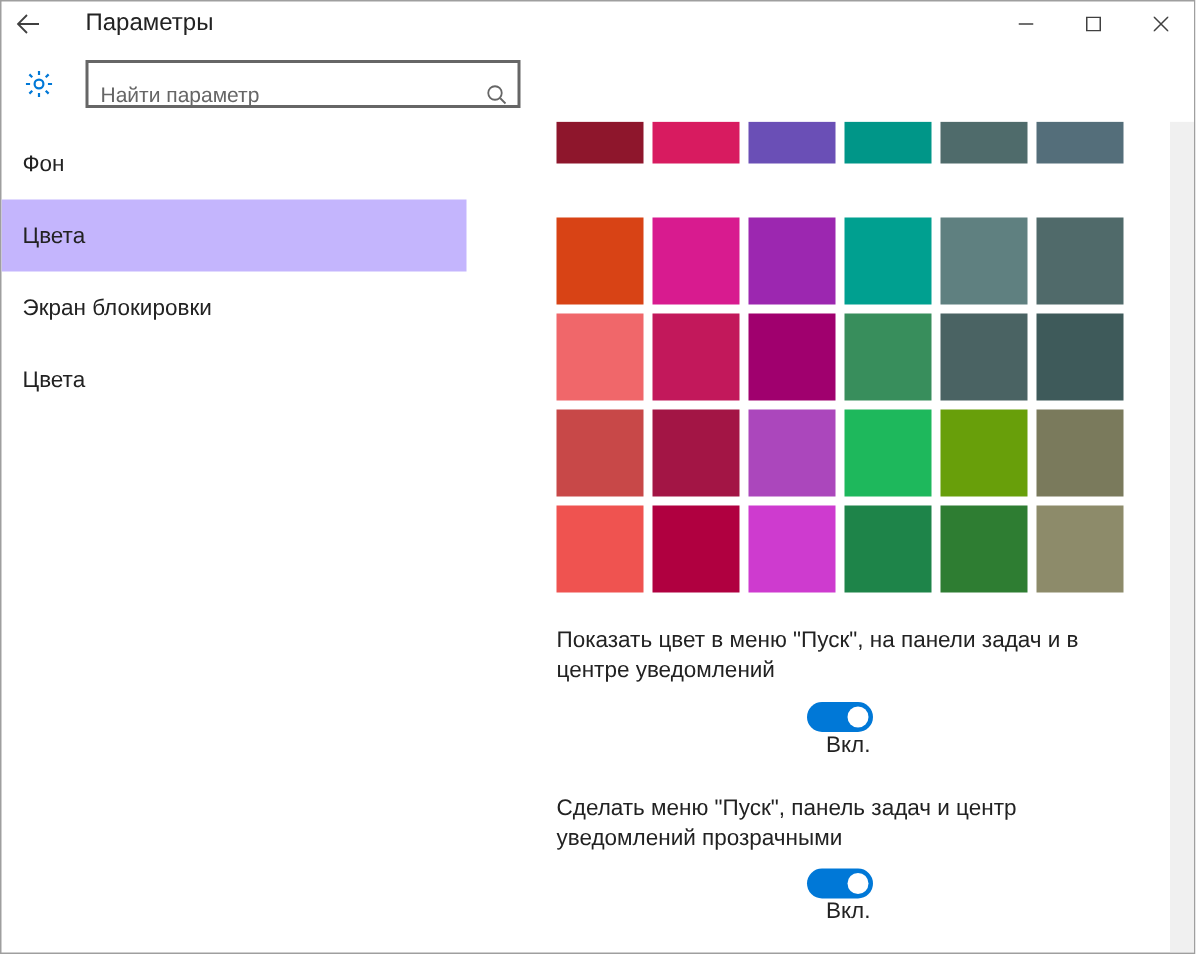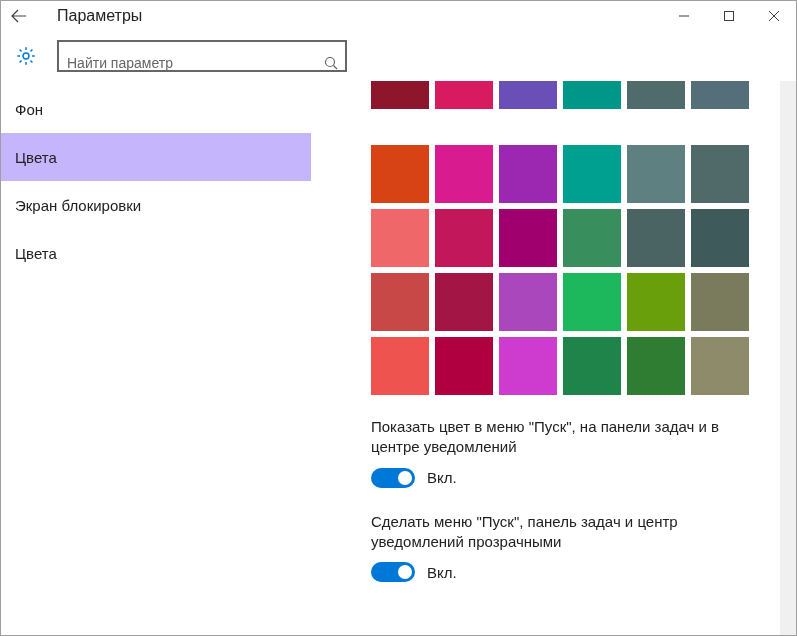--- a/index.html
+++ b/index.html
@@ -35,21 +35,21 @@
 .scrollbar { width: 16px; background:#f0f0f0; display:flex; flex-direction:column; justify-content:flex-start; }
 .scrollbar .thumb { margin-top: 200px; height: 0px;  background:#c0c0c0; }
 .scrollbar::after { content:""; }
 
 .swatches { display:grid; grid-template-columns: repeat(6, 58px); grid-auto-rows: 58px; gap: 6px; margin-bottom: 22px; }
 .swatch { cursor:pointer; }
 .swatch.row0 { height: 28px; }
 
 .setting-label { font-size: 15px; color:#222; margin-bottom: 10px; line-height: 1.35; max-width: 400px; }
 
-.toggle-row { display:flex; align-items:center; margin-bottom: 24px; }
+.toggle-row { display:flex; align-items:center; margin-bottom: 24px; flex-direction: column; }
 .toggle { width: 44px; height: 20px; border-radius: 10px; background:#0078d7; position:relative; cursor:pointer; margin-right: 12px; }
 .toggle .knob { position:absolute; right:3px; top:3px; width:14px; height:14px; border-radius:50%; background:#fff; }
 .toggle-state { font-size: 15px; color:#222; }
 
 .link { color:#0078d7; font-size: 15px; cursor:pointer; display:inline-block; }
 </style>
 </head>
 <body>
 
 <div class="window">

